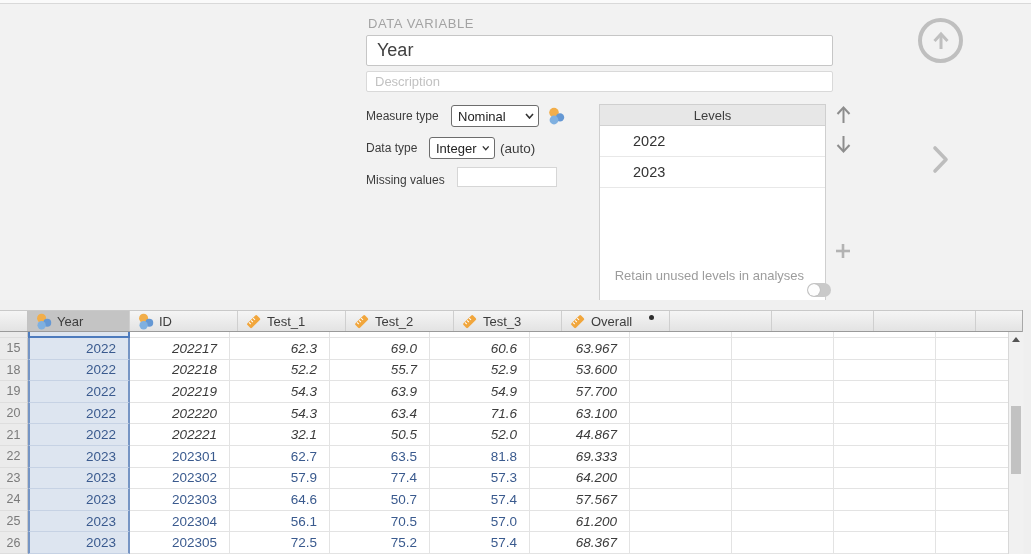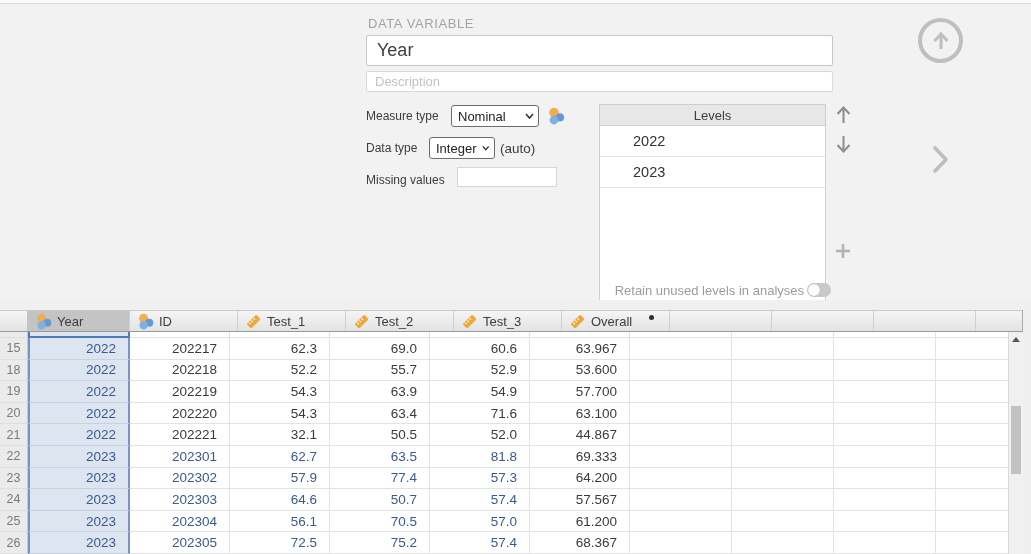--- a/index.html
+++ b/index.html
@@ -34,21 +34,21 @@
   
   .levels { position:absolute; left:599px; top:100px; width:227px; height:204px;
     background:#fff; border:1px solid #cfcfcf; }
   .levels-header { height:21px; background:#e7e7e7; border-bottom:1px solid #d2d2d2;
     display:flex; align-items:center; justify-content:center; font-size:13px; color:#3e3e3e; }
   .level-item { height:31px; border-bottom:1px solid #e8e8e8; display:flex; align-items:center;
     padding-left:33px; font-size:14.5px; color:#333; cursor:default; }
 
   .icon-btn { position:absolute; background:none; border:none; cursor:pointer; padding:0; line-height:0; }
 
-  .retain-label { position:absolute; right:227px; top:279px; font-size:13px; color:#9c9c9c;padding-left:29px; }
+  .retain-label { position:absolute; right:227px; top:264px; font-size:13px; color:#9c9c9c;padding-left:29px; }
   .toggle { position:absolute; left:807px; top:279px; width:24px; height:14px;
     border-radius:7px; background:#c9c9c9; cursor:pointer; }
   .toggle .knob { position:absolute; left:1px; top:1px; width:12px; height:12px;
     border-radius:50%; background:#fdfdfd; box-shadow:0 0 1px rgba(0,0,0,.3); }
 
   .circle-btn { position:absolute; left:918px; top:14px; width:45px; height:45px;
     border:4px solid #bfbfbf; border-radius:50%; background:transparent; display:flex;
     align-items:center; justify-content:center; cursor:pointer; }
   .chevron-btn { position:absolute; left:930px; top:141px; width:22px; height:30px;
     background:none; border:none; cursor:pointer; line-height:0; }
@@ -77,21 +77,21 @@
     border-bottom:1px solid #dedede; font-size:12.5px; color:#7a7a7a; display:flex;
     align-items:center; justify-content:center; }
   .cell { width:100px; flex:none; border-right:1px solid #e3e3e3; border-bottom:1px solid #e3e3e3;
     font-size:13.5px; display:flex; align-items:center; justify-content:flex-end;
     padding-right:12px; background:#fff; cursor:cell; }
   .cell.empty { width:102px; }
   .cell.ycell { width:102px; background:#dde5f0; border-left:2px solid #7695c4;
     border-right:2px solid #7695c4; border-bottom:1px solid #c6d2e4; }
   .cell.active-cell { border:2px solid #4d7bbd; }
   .blue { color:#3a5a8e; }
-  .dark { color:#3b3b3b; }
+  .dark { color:#3b3b3b;font-style:italic; }
 
   
   .vscroll { position:absolute; left:1008px; top:32px; width:15px; height:222px;
     background:#f1f1f1; border-left:1px solid #d8d8d8; }
   .vs-up { width:100%; height:14px; display:flex; align-items:center; justify-content:center; cursor:pointer; }
   .vs-up .tri { width:0; height:0; border-left:4px solid transparent;
     border-right:4px solid transparent; border-bottom:5px solid #545454; }
   .vs-thumb { position:absolute; left:2px; top:74px; width:10px; height:68px; background:#c2c2c2; cursor:grab; }
   .sheet-rightpad { position:absolute; left:1024px; top:10px; width:7px; height:244px; background:#efefef; }
 </style>

